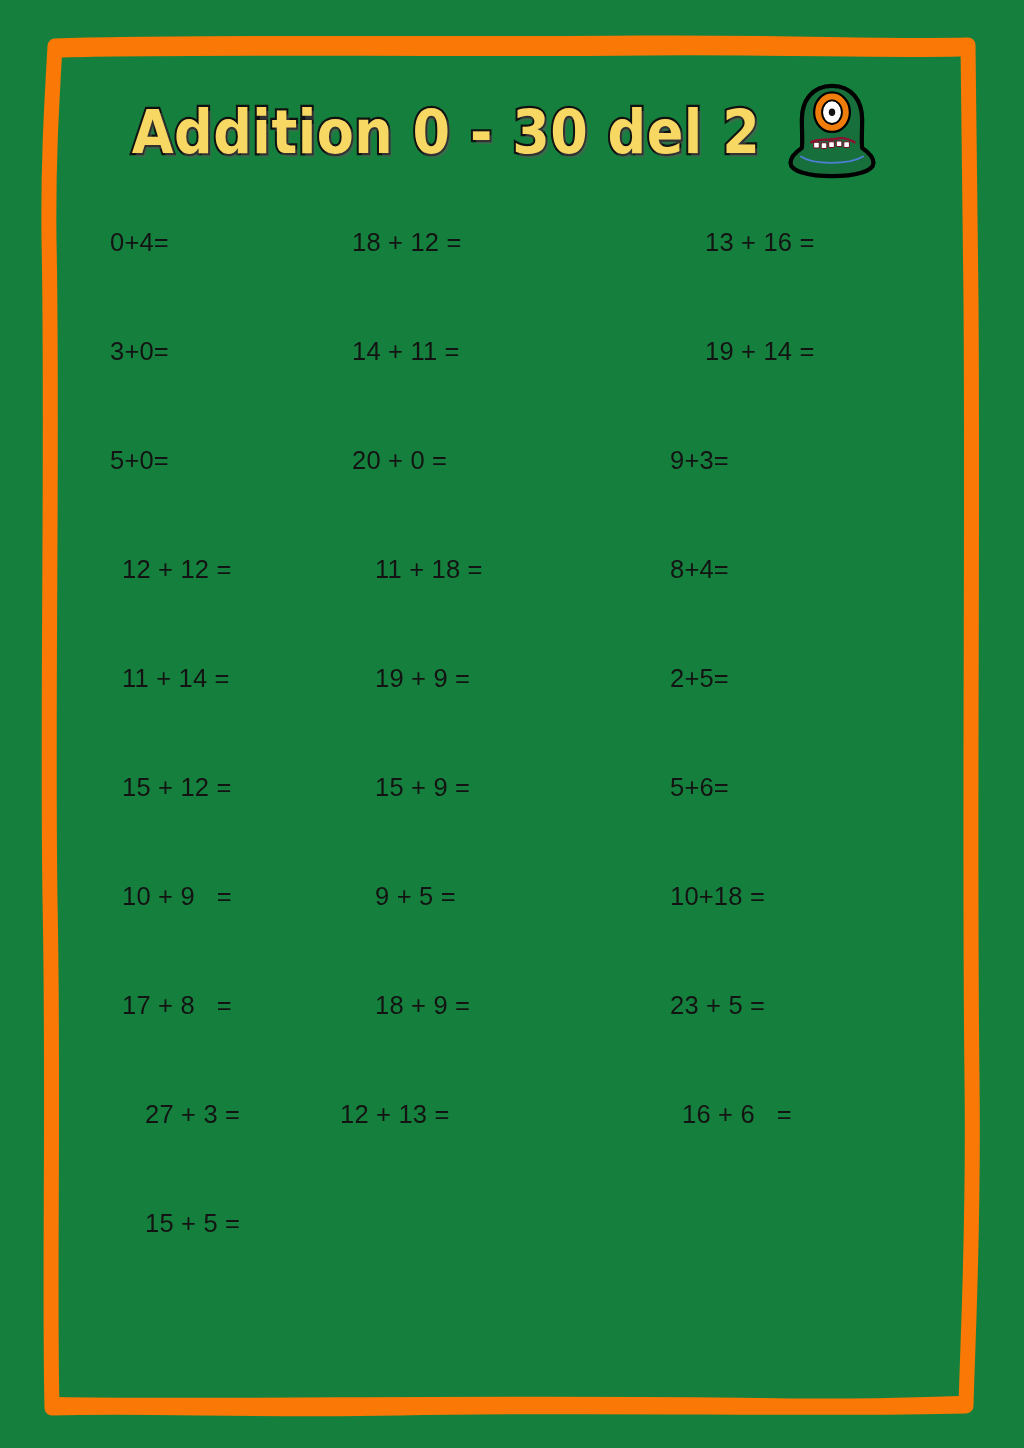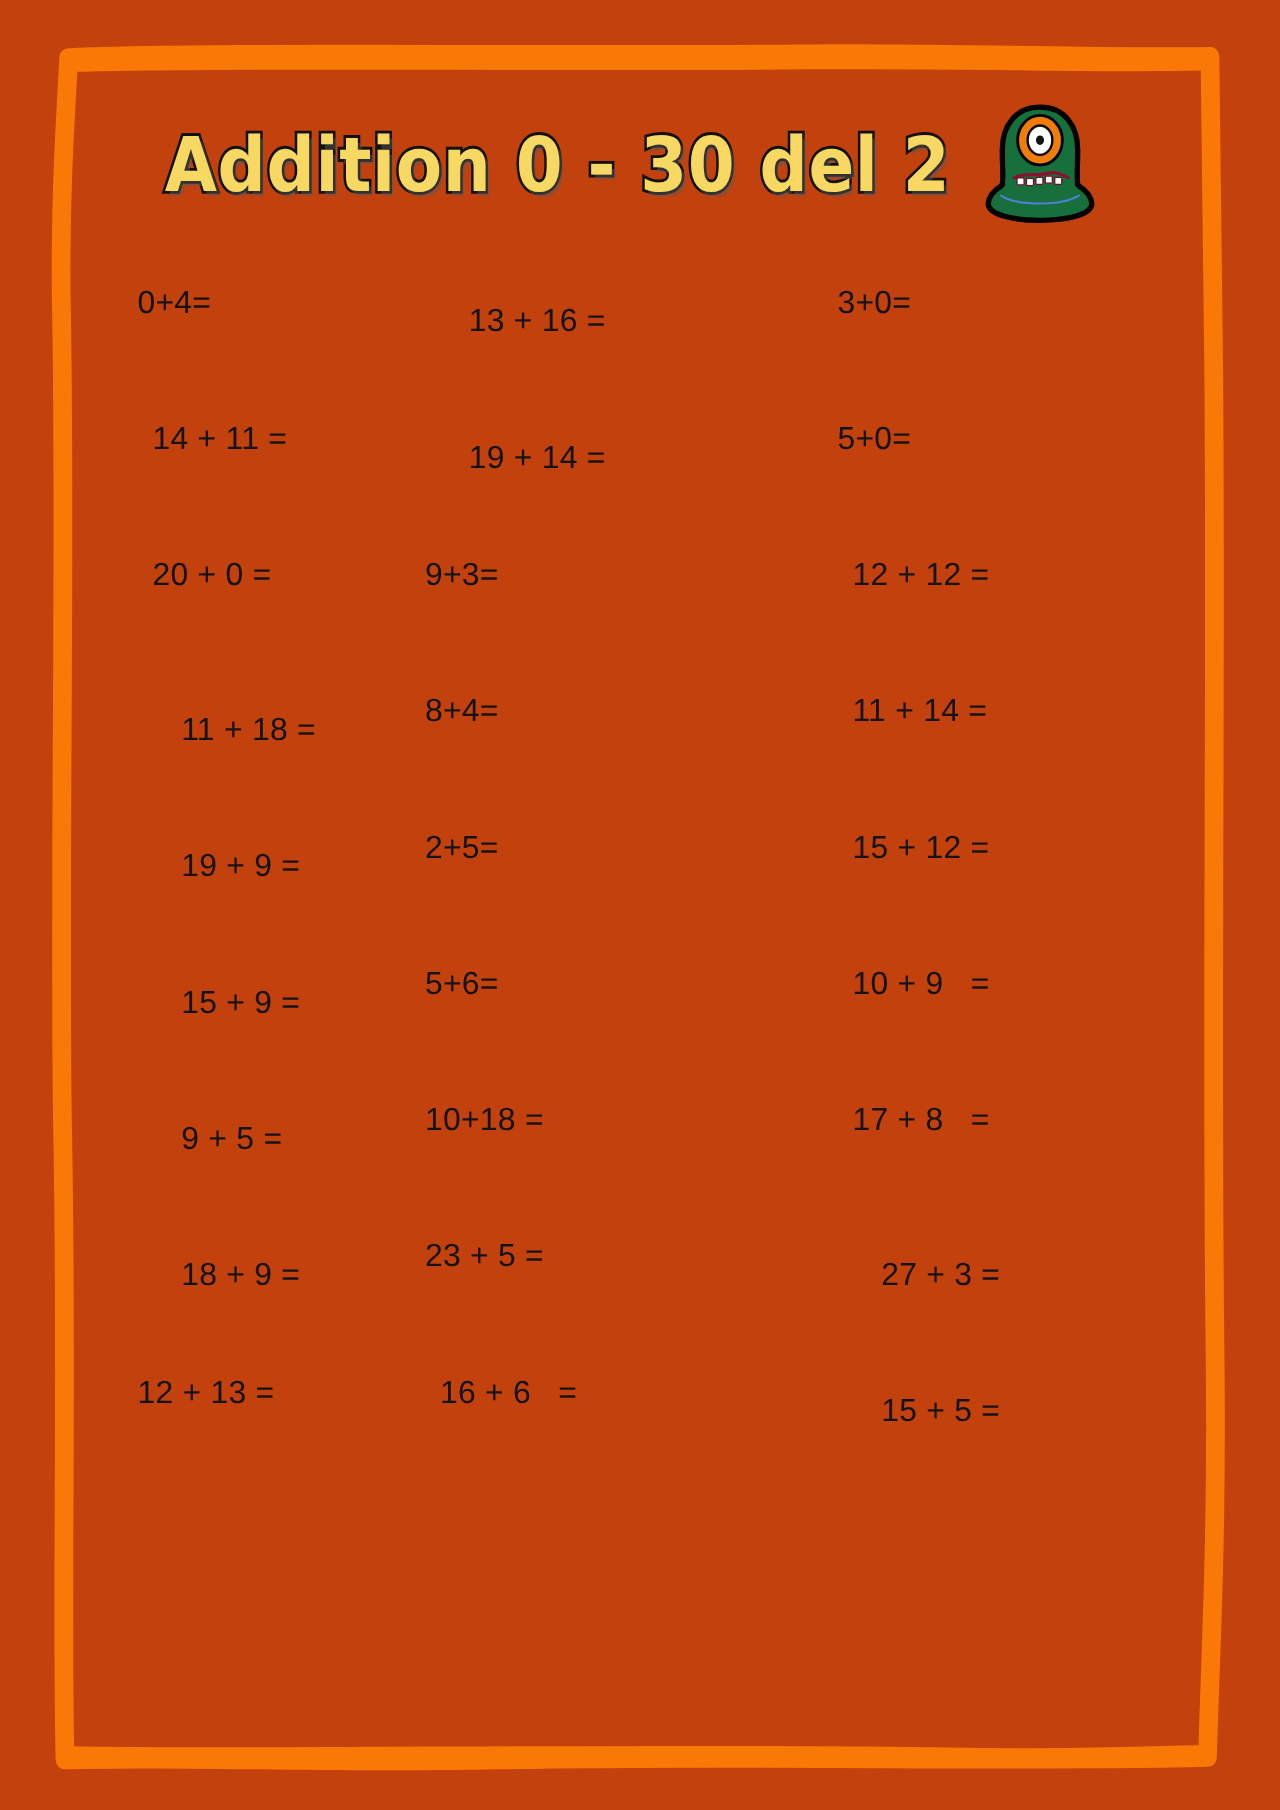--- a/index.html
+++ b/index.html
@@ -8,21 +8,21 @@
     padding: 0;
     background: #ffffff;
   }
   body {
     font-family: "Liberation Sans", sans-serif;
   }
   #page {
     position: relative;
     width: 1024px;
     height: 1448px;
-    background: #c2410c;
+    background: #15803d;
     overflow: hidden;
   }
 
   
   .frame {
     position: absolute;
     left: 0;
     top: 0;
     width: 1024px;
     height: 1448px;
@@ -76,21 +76,21 @@
   }
   .problem {
     font-family: "Liberation Sans", sans-serif;
     font-size: 25.5px;
     color: #131313;
     white-space: pre;
     line-height: 1.1;
     letter-spacing: 0.2px;
   }
   .col2 { padding-left: 12px; }
-  .col3 { padding-left: 35px; margin-top: 15px; }
+  .col3 { padding-left: 35px; }
 </style>
 </head>
 <body>
 
 <div id="page">
 
   <svg class="frame" viewBox="0 0 1024 1448" xmlns="http://www.w3.org/2000/svg">
     <path d="M 55 46
              C 180 41, 420 45, 640 43
              C 790 42, 880 47, 968 45
@@ -136,20 +136,21 @@
         <rect x="52.5" y="62.5" width="6" height="6" rx="1"></rect>
         <rect x="60.5" y="63.5" width="6" height="6" rx="1"></rect>
       </g>
 
       <path d="M 15 79 C 28 88, 66 88, 81 79" fill="none" stroke="#4d7fd6" stroke-width="1.8" stroke-linecap="round"></path>
     </svg>
   </div>
 
   <div class="problems">
     <span class="problem col1">0+4=</span>
+    <span class="problem col2">18 + 12 =</span>
     <span class="problem col3">13 + 16 =</span>
 
     <span class="problem col1">3+0=</span>
     <span class="problem col2">14 + 11 =</span>
     <span class="problem col3">19 + 14 =</span>
 
     <span class="problem col1">5+0=</span>
     <span class="problem col2">20 + 0 =</span>
 
     <span class="problem col1">9+3=</span>

